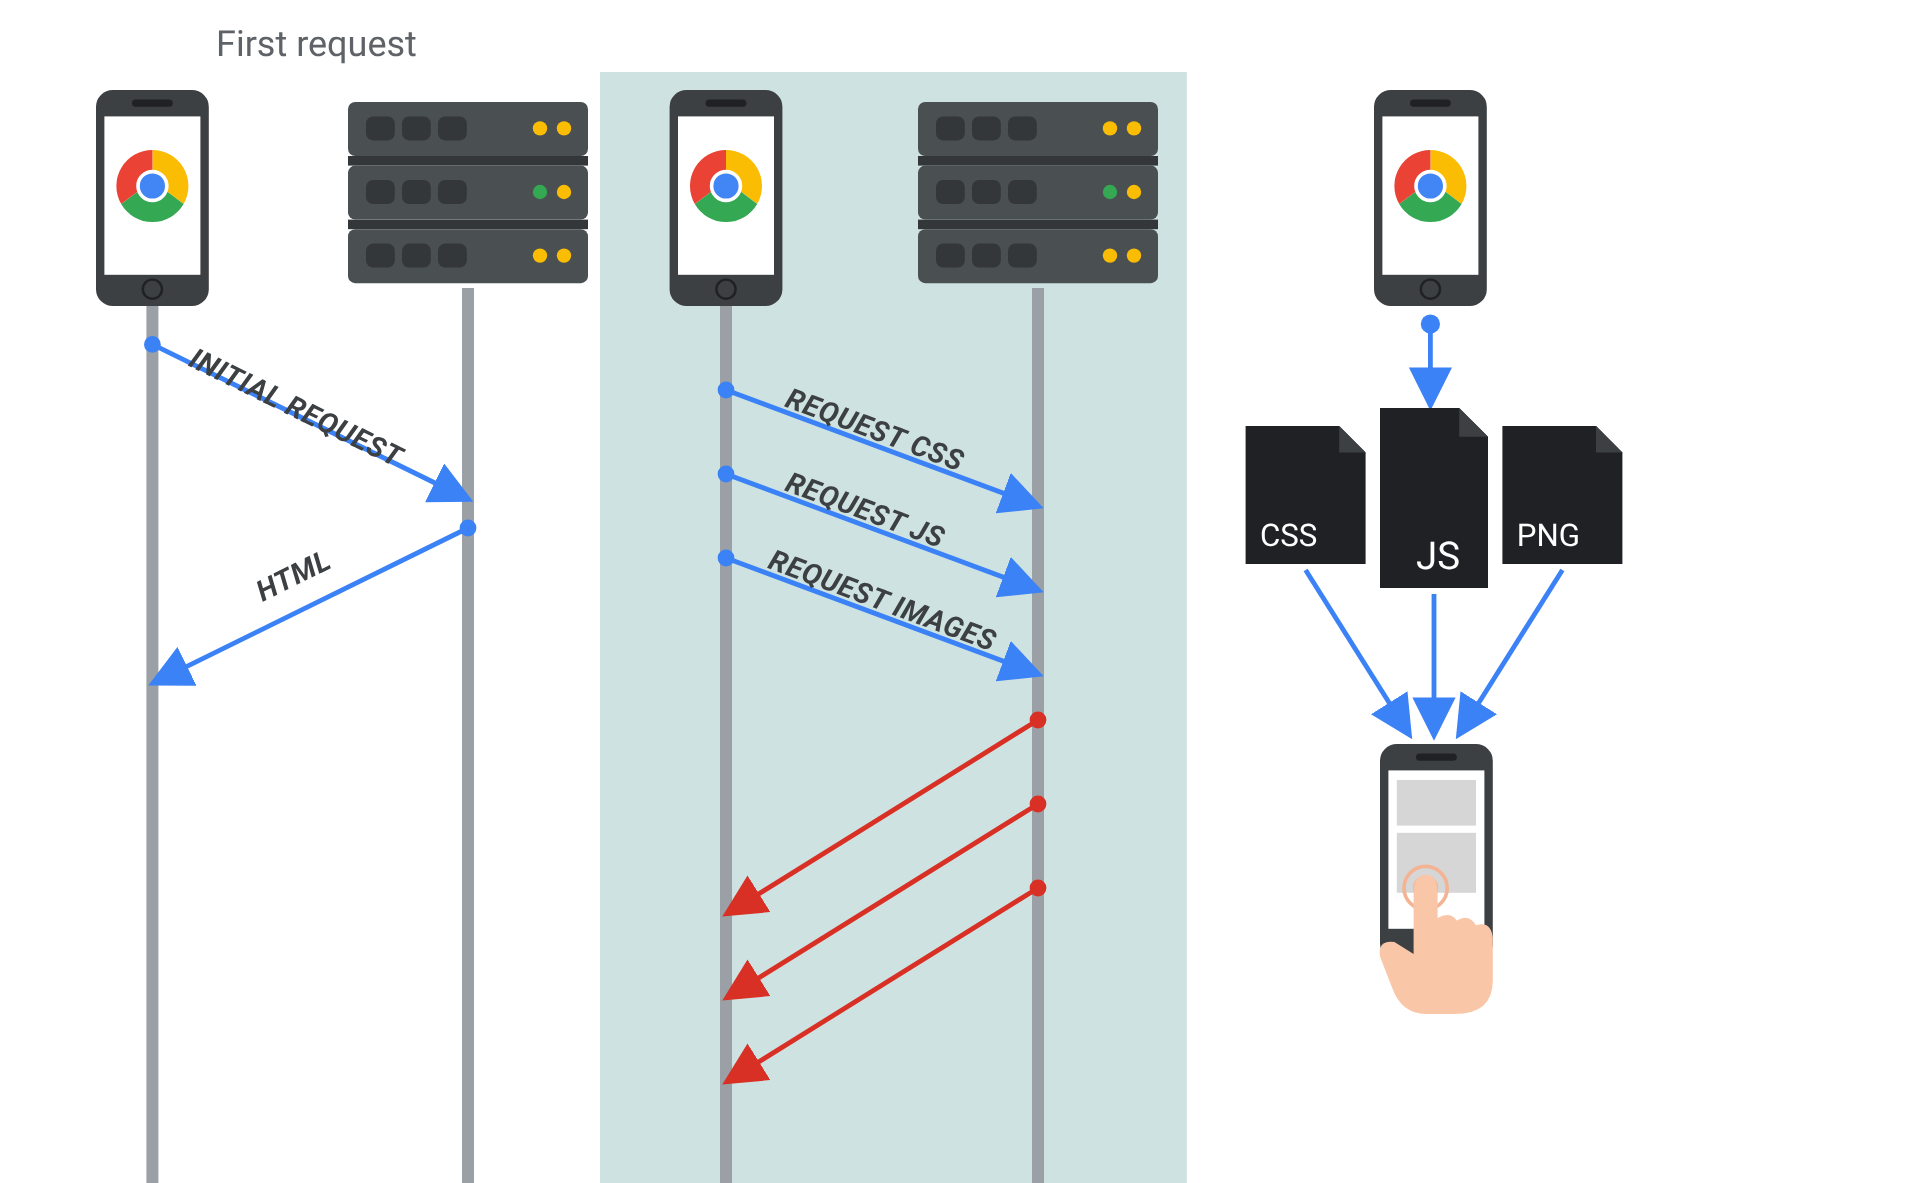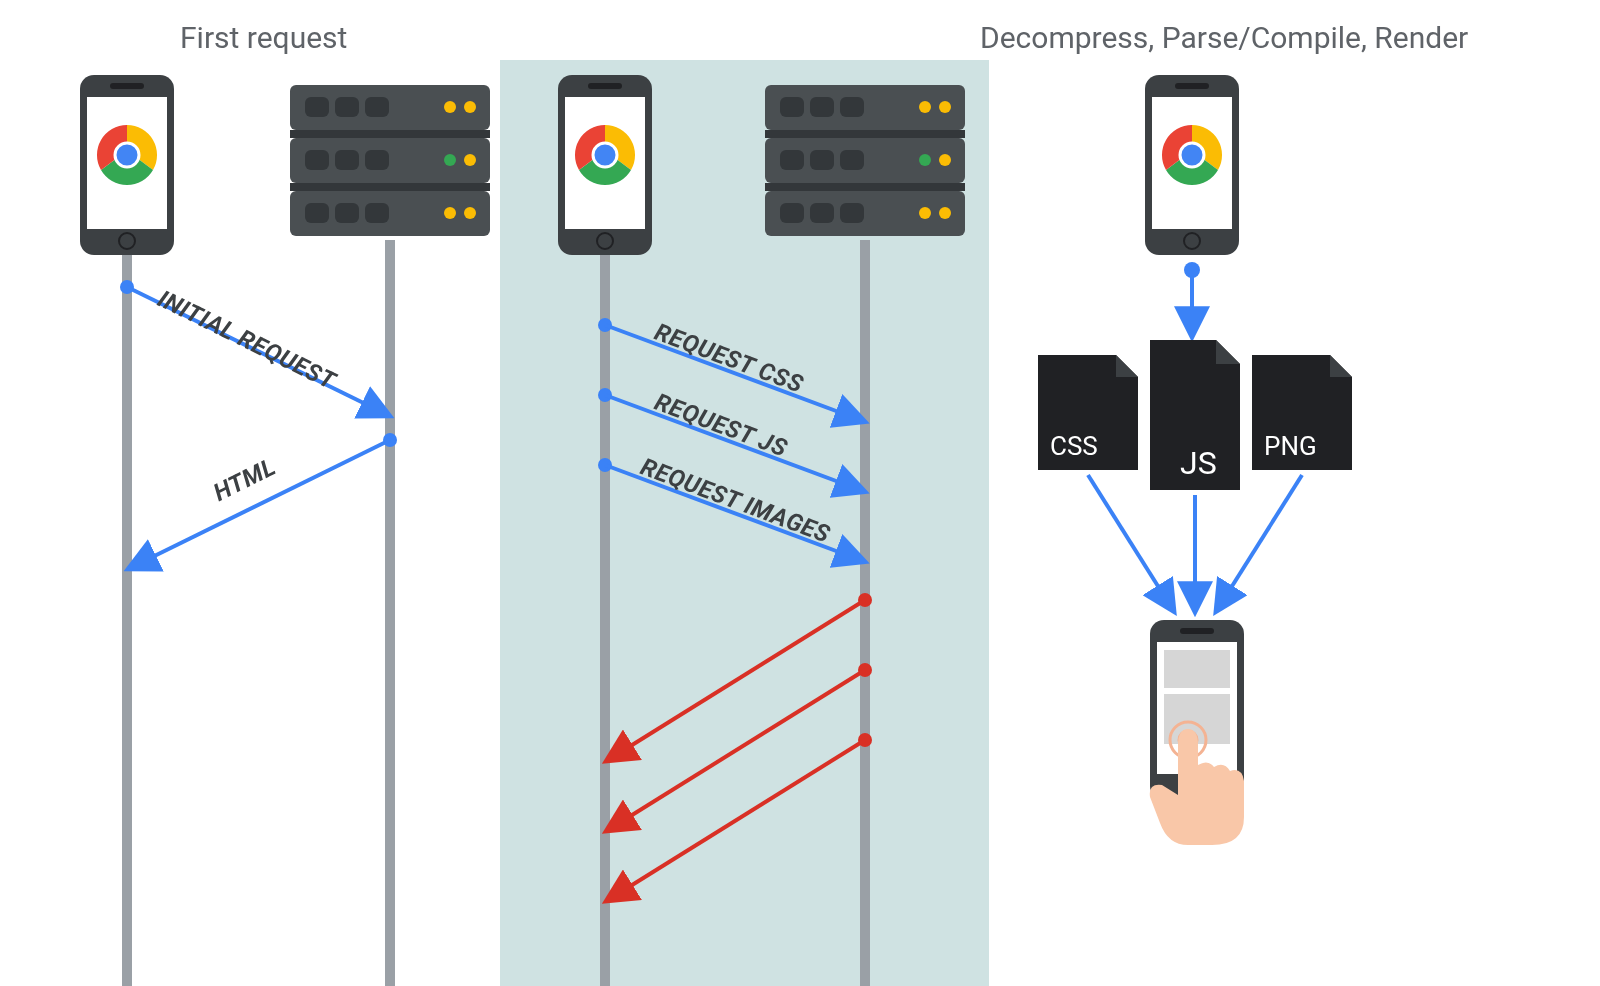--- a/index.html
+++ b/index.html
@@ -36,21 +36,20 @@
     font-size: 26px;
     fill: #fff;
   }
 </style>
 </head>
 <body>
 
 <div class="stage">
 
   <div class="title" style="left:180px; top:20px;">First request</div>
-  <div class="title" style="left:980px; top:20px;">Decompress, Parse/Compile, Render</div>
 
   <svg width="1600" height="986">
     <defs>
       <marker id="arrowBlue" viewBox="0 0 10 10" refX="8" refY="5" markerWidth="9" markerHeight="9" orient="auto-start-reverse">
         <path d="M0,0 L10,5 L0,10 z" fill="#3b82f6"></path>
       </marker>
       <marker id="arrowRed" viewBox="0 0 10 10" refX="8" refY="5" markerWidth="9" markerHeight="9" orient="auto-start-reverse">
         <path d="M0,0 L10,5 L0,10 z" fill="#d93025"></path>
       </marker>
     </defs>

